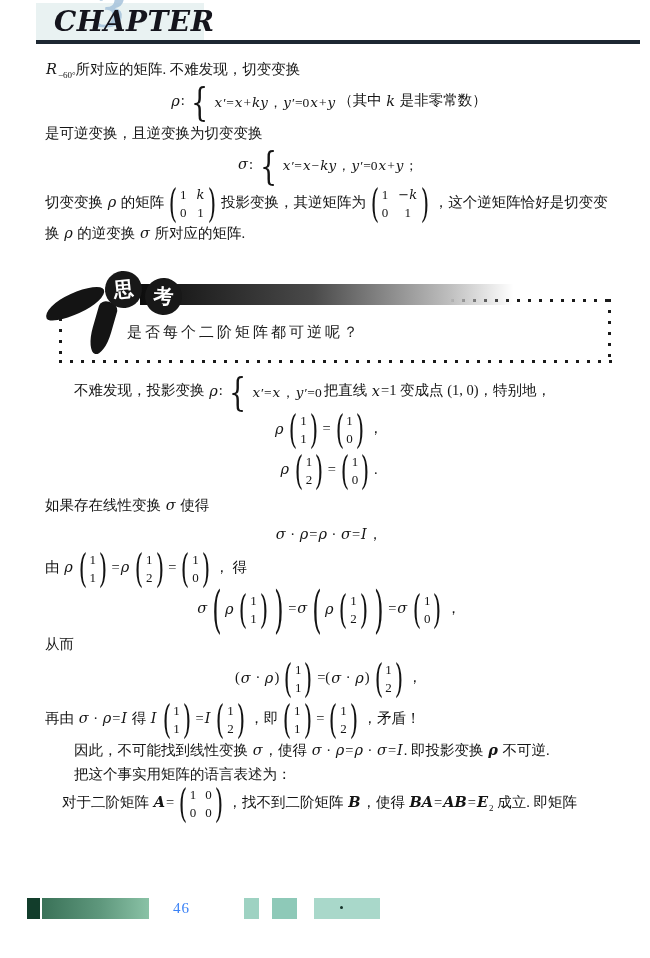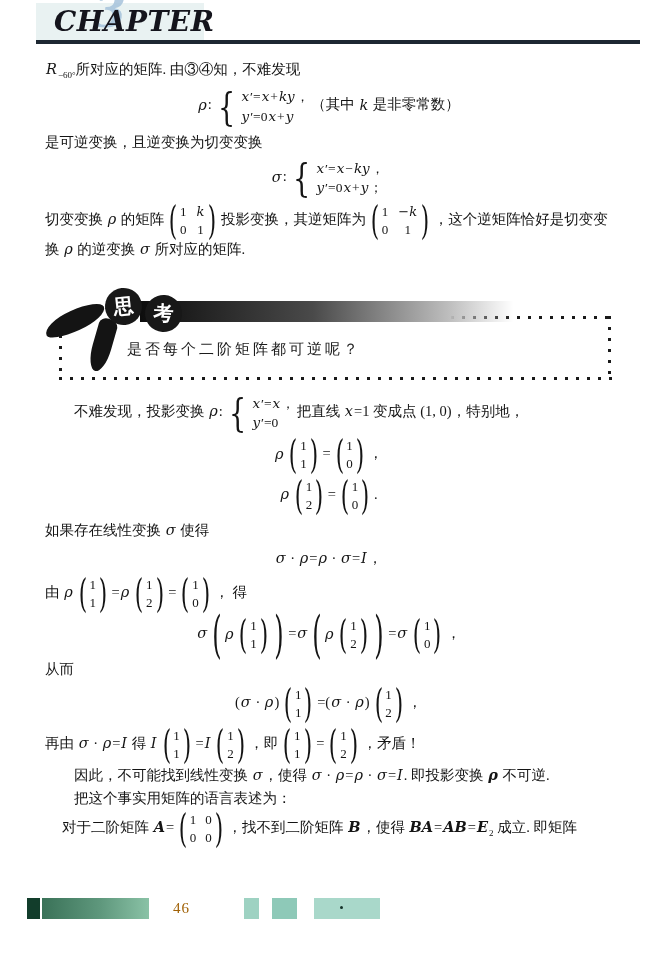--- a/index.html
+++ b/index.html
@@ -39,21 +39,21 @@
   .line{font-size:14.5px;line-height:1.62;min-height:22px;}
   .line.center{text-align:center;margin:5px 0;}
   .ind2{padding-left:29px;}
   .ind1{padding-left:17px;}
   .seg-var{font-style:italic;font-family:"DejaVu Serif",serif;padding:0 1px;}
   .seg-bold{font-weight:bold;}
   .seg-sub{font-size:9px;}
 
   .mat,.cases,.bigwrap{display:inline-flex;align-items:center;vertical-align:middle;margin:0 2px;}
   .mgrid{display:grid;column-gap:9px;justify-items:center;font-size:13px;line-height:1.38;}
-  .crows{display:flex;flex-direction:column;align-items:flex-start;font-size:13.5px;line-height:1.42;}
+  .crows{display:flex;flex-direction:row;align-items:flex-start;font-size:13.5px;line-height:1.42;}
   .paren{
     display:inline-block;font-family:"DejaVu Serif",serif;font-size:30px;line-height:1;
     transform:scaleY(1.3) scaleX(0.72);font-weight:400;margin:0 1px;color:#141414;
   }
   .paren.big{transform:scaleY(1.68) scaleX(0.8);}
   .brace{
     display:inline-block;font-family:"DejaVu Serif",serif;font-size:30px;line-height:1;
     transform:scaleY(1.32) scaleX(0.9);margin-right:4px;color:#141414;
   }
 
@@ -93,40 +93,40 @@
     border-radius:45% 55% 50% 50%/12% 12% 46% 46%;transform:rotate(16deg);
   }
   .question{
     position:absolute;left:82px;top:52px;font-size:15px;letter-spacing:3px;color:#1c1c1c;
   }
 
   
   .footer{position:absolute;left:27px;top:894px;display:flex;align-items:center;height:22px;}
   .f-dark{width:13px;height:21px;background:#123d2b;}
   .f-grad{width:107px;height:21px;margin-left:2px;background:linear-gradient(90deg,#3a7258,#5f987d 55%,#8ac2a6);}
-  .f-num{font-size:15px;color:#a16207;margin-left:24px;letter-spacing:1px;}
+  .f-num{font-size:15px;color:#3b82f6;margin-left:24px;letter-spacing:1px;}
   .f-t1{width:15px;height:21px;background:#9ed2c2;margin-left:54px;}
   .f-t2{width:25px;height:21px;background:#8ec9b8;margin-left:13px;}
   .f-t3{width:66px;height:21px;background:#a9d8ca;margin-left:17px;position:relative;}
   .f-dot{position:absolute;left:26px;top:8px;width:3px;height:3px;border-radius:50%;background:#15332a;}
 </style>
 </head>
 <body>
 
 <div class="page">
 
   <header class="hdr">
     <div class="chap-zone">
       <span class="chap-num">3</span>
       <span class="chap-word">CHAPTER</span>
     </div>
   </header>
 
   <main class="content" id="content-top">
-      <div class="line"><span class="seg-var">R</span><sub class="seg-sub">−60°</sub><span>所对应的矩阵. 由③④知，不难发现</span></div>
+      <div class="line"><span class="seg-var">R</span><sub class="seg-sub">−60°</sub><span>所对应的矩阵. 不难发现，切变变换</span></div>
       <div class="line center"><span class="seg-var">ρ</span><span>: </span><span class="cases">
           <span class="brace">{</span>
           <span class="crows">
             <span><span class="seg-var">x</span><span>′=</span><span class="seg-var">x</span><span>+</span><span class="seg-var">ky</span><span>，</span></span>
             <span><span class="seg-var">y</span><span>′=0</span><span class="seg-var">x</span><span>+</span><span class="seg-var">y</span></span>
           </span>
         </span><span>（其中 </span><span class="seg-var">k</span><span> 是非零常数）</span></div>
       <div class="line"><span>是可逆变换，且逆变换为切变变换</span></div>
       <div class="line center"><span class="seg-var">σ</span><span>: </span><span class="cases">
           <span class="brace">{</span>

